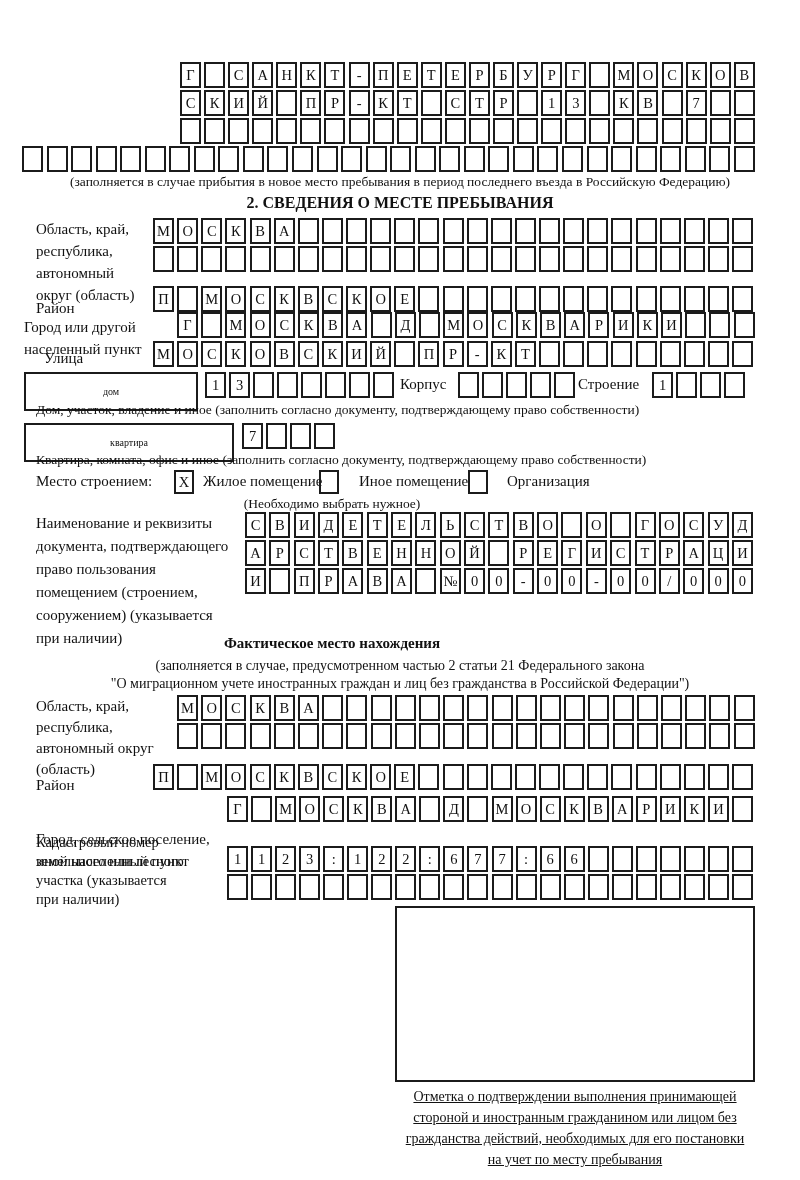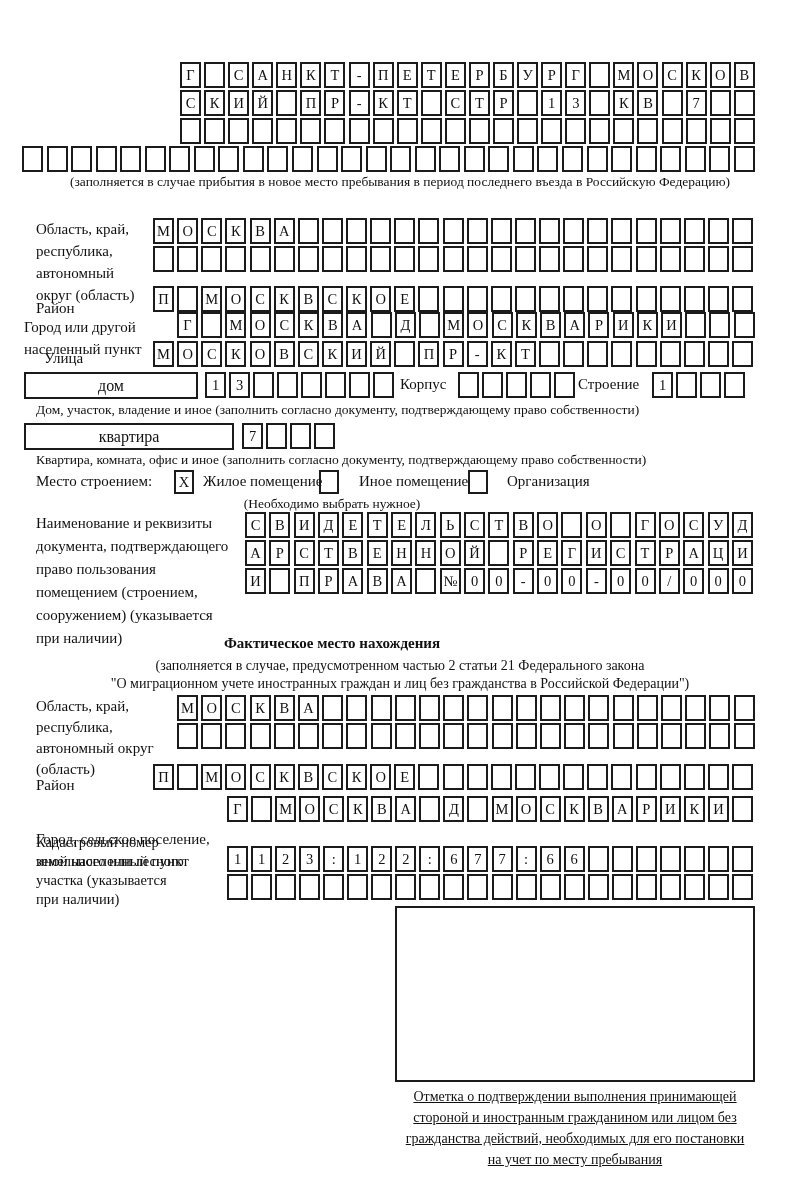--- a/index.html
+++ b/index.html
@@ -17,23 +17,23 @@
   .right { text-align:right; }
   .bold { font-weight:bold; }
   .cellrow { position:absolute; display:flex; justify-content:space-between; }
   .cell {
     flex:0 0 21px; width:21px; height:26px;
     border:2px solid #1b1b1b;
     display:flex; align-items:center; justify-content:center;
     font-size:14.5px; line-height:1;
   }
   .widebox {
-    position:absolute; height:27px; border:2px solid #1b1b1b;
+    position:absolute; height:39px; border:2px solid #1b1b1b;
     display:flex; align-items:center; justify-content:center;
-    font-size:16px;
+    font-size:10px;
   }
   .checkbox {
     position:absolute; width:20px; height:24px; border:2px solid #1b1b1b;
     display:flex; align-items:center; justify-content:center; font-size:14.5px;
   }
   .stampbox { position:absolute; border:2px solid #1b1b1b; background:#fff; }
   .pre { white-space:pre-line; }
 </style>
 </head>
 <body>
@@ -146,20 +146,21 @@
       <div class="cell"></div>
       <div class="cell"></div>
       <div class="cell"></div>
       <div class="cell"></div>
       <div class="cell"></div>
       <div class="cell"></div>
       <div class="cell"></div>
     </div>
   <div class="abs note center" style="left:0; top:174px; width:800px;">(заполняется в случае прибытия в новое место пребывания в период последнего въезда в Российскую Федерацию)</div>
 
+  <div class="abs center bold" style="left:0; top:194px; width:800px; font-size:16px;">2. СВЕДЕНИЯ О МЕСТЕ ПРЕБЫВАНИЯ</div>
 
   <div class="abs lbl" style="left:36px; top:218px;">Область, край,
 республика,
 автономный
 округ (область)</div>
   <div class="cellrow" style="left:153px; top:218px; width:600px;">
       <div class="cell">М</div>
       <div class="cell">О</div>
       <div class="cell">С</div>
       <div class="cell">К</div>

